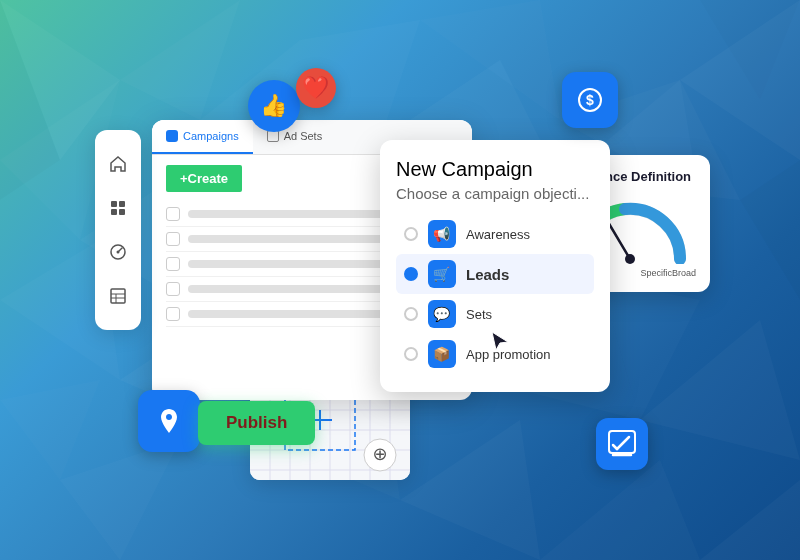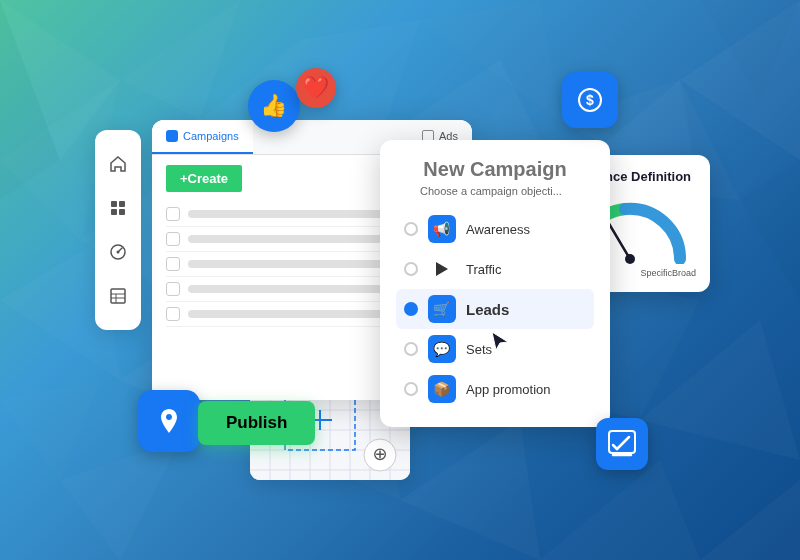--- a/index.html
+++ b/index.html
@@ -113,21 +113,20 @@
       border-radius: 12px;
       box-shadow: 0 6px 30px rgba(0,0,0,0.18);
       z-index: 14;
       overflow: hidden;
     }
 
     .panel-tabs {
       display: flex;
       border-bottom: 1px solid #e0e0e0;
       background: #f8f9fa;
-      justify-content: space-between;
     }
 
     .panel-tab {
       padding: 10px 14px;
       font-size: 11px;
       color: #555;
       display: flex;
       align-items: center;
       gap: 5px;
       cursor: pointer;
@@ -193,31 +192,29 @@
       width: 230px;
       background: white;
       border-radius: 12px;
       box-shadow: 0 8px 30px rgba(0,0,0,0.22);
       z-index: 18;
       padding: 18px 16px;
     }
 
     .modal-title {
       font-size: 20px;
-      font-weight: 700;
-      color: #737373;
+      font-weight: 400;
+      color: #000000;
       margin-bottom: 4px;
-      text-align: center;
     }
 
     .modal-subtitle {
-      font-size: 11px;
+      font-size: 15px;
       color: #666;
       margin-bottom: 12px;
-      margin-left: 24px;
     }
 
     .objective-item {
       display: flex;
       align-items: center;
       gap: 10px;
       padding: 6px 8px;
       border-radius: 6px;
       cursor: pointer;
       font-size: 13px;
@@ -300,21 +297,21 @@
       z-index: 13;
       overflow: hidden;
     }
 
     
     .publish-btn {
       position: absolute;
       left: 198px;
       bottom: 115px;
       background: #2ecc71;
-      color: #000000;
+      color: #7f1d1d;
       border: none;
       border-radius: 8px;
       padding: 12px 28px;
       font-size: 17px;
       font-weight: 700;
       cursor: pointer;
       box-shadow: 0 4px 15px rgba(46,204,113,0.4);
       z-index: 22;
     }
 
@@ -419,21 +416,21 @@
 </div>
 
 <div class="campaign-panel">
   <div class="panel-tabs">
     <div class="panel-tab active">
       <span style="display:inline-block;width:12px;height:12px;background:#1877f2;border-radius:3px;"></span>
       <span>Campaigns</span>
     </div>
     <div class="panel-tab">
       <span style="display:inline-block;width:12px;height:12px;border:1.5px solid #888;border-radius:2px;"></span>
-      <span>Ads</span>
+      <span>Ad Sets</span>
     </div>
   </div>
   <div class="panel-body">
     <button class="create-btn">+Create</button>
     
     <div class="table-row">
       <div class="table-check"></div>
       <div class="table-bar" style="width:80px;"></div>
       <div class="table-dot"></div>
     </div>
@@ -463,29 +460,20 @@
 <div class="new-campaign-modal">
   <div class="modal-title">New Campaign</div>
   <div class="modal-subtitle">Choose a campaign objecti...</div>
 
   <div class="objective-item">
     <div class="obj-radio"></div>
     <div class="obj-icon">📢</div>
     <span>Awareness</span>
   </div>
 
-  <div class="objective-item">
-    <div class="obj-radio"></div>
-    <div style="width:28px;height:28px;display:flex;align-items:center;justify-content:center;font-size:16px;">
-      <svg width="16" height="18" viewBox="0 0 16 18">
-          <path d="M2 2L14 9L2 16V2Z" fill="#333"></path>
-        </svg>
-    </div>
-    <span>Traffic</span>
-  </div>
 
   <div class="objective-item active">
     <div class="obj-radio" style="border-color:#1877f2; background:#1877f2;"></div>
     <div class="obj-icon">🛒</div>
     <span>Leads</span>
   </div>
 
   <div class="objective-item">
     <div class="obj-radio"></div>
     <div class="obj-icon">💬</div>

